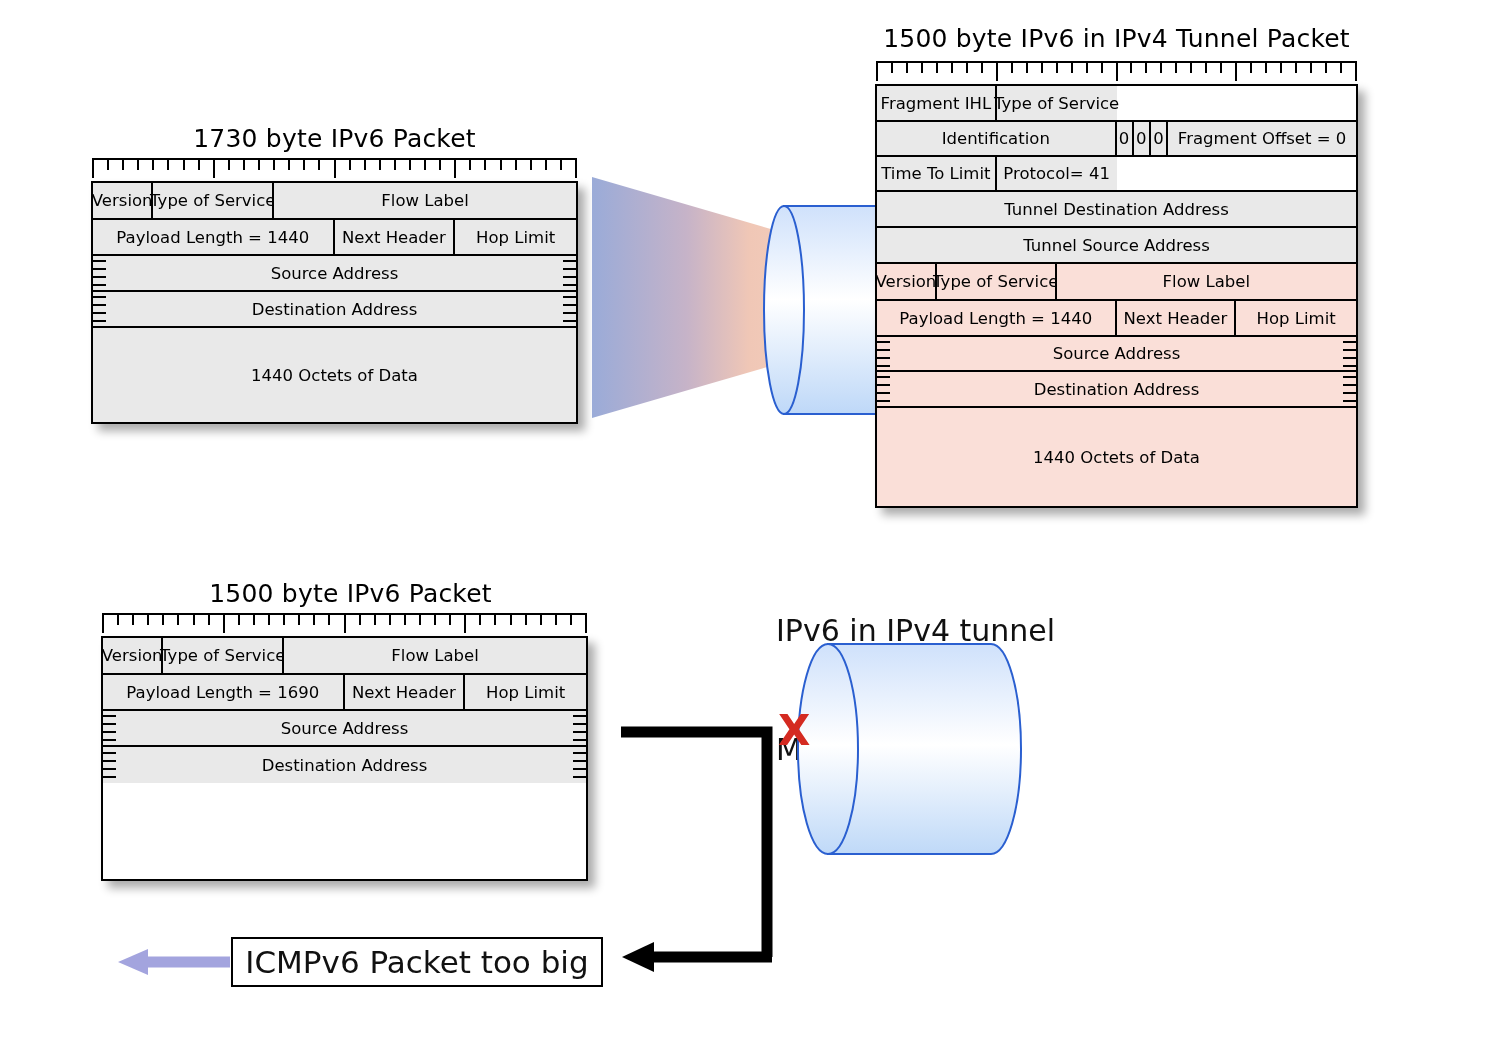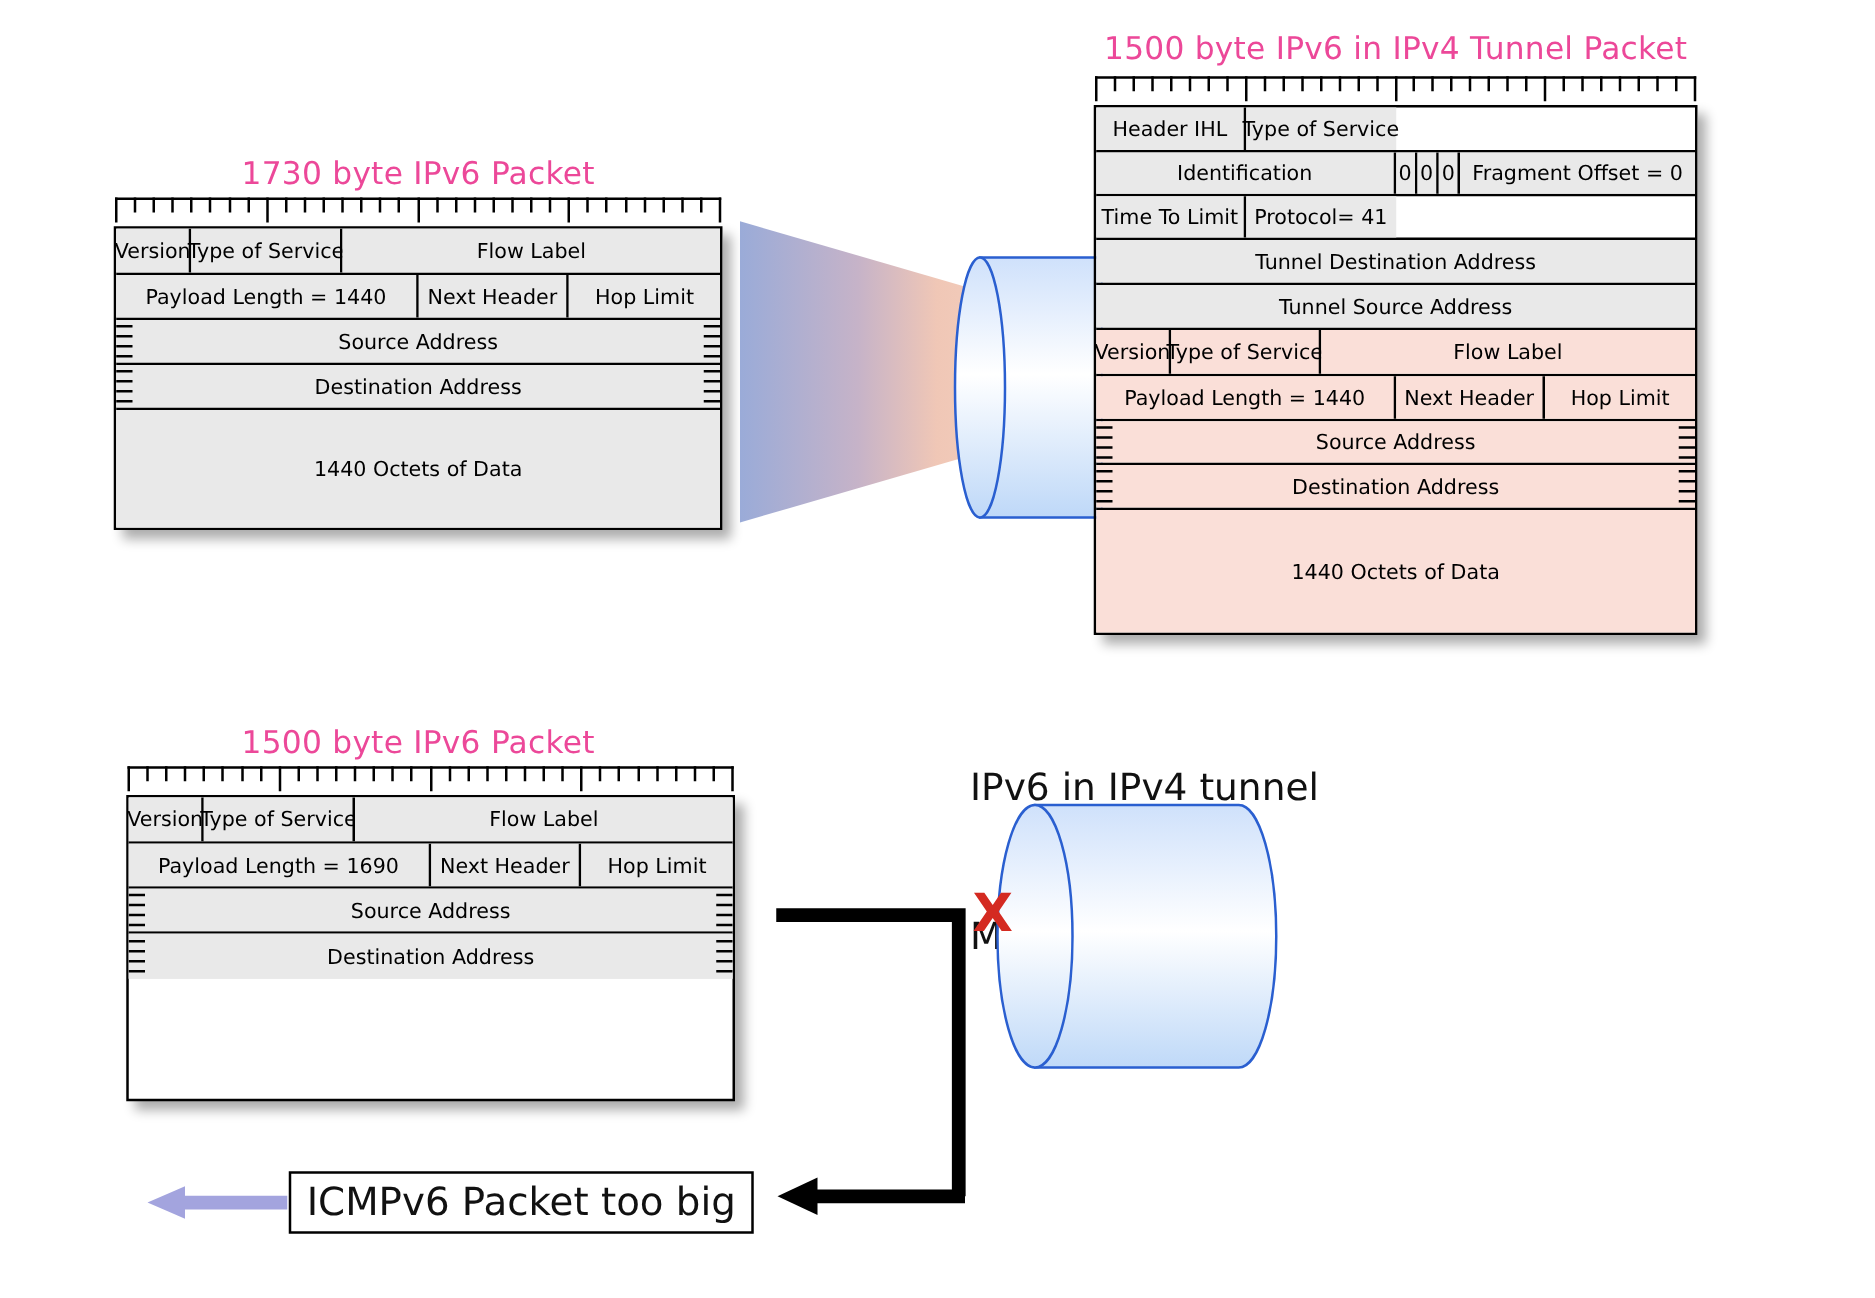--- a/index.html
+++ b/index.html
@@ -3,21 +3,21 @@
 <meta charset="utf-8">
 <style>
   html,body{margin:0;padding:0;background:#ffffff;}
   body{width:1500px;height:1038px;position:relative;overflow:hidden;
        font-family:"DejaVu Sans","Liberation Sans",sans-serif;}
 
   .abs{position:absolute;}
 
   
   .pkt-title{
-    position:absolute;text-align:center;color:#ec4899;
+    position:absolute;text-align:center;color:#000000;
     font-family:"DejaVu Sans","Liberation Sans",sans-serif;
     font-size:25px;font-weight:400;letter-spacing:.2px;white-space:nowrap;
   }
 
   
   .ruler{position:absolute;}
   .ruler .base{position:absolute;left:0;right:0;top:0;height:2px;background:#000;}
   .ruler .tk{position:absolute;top:0;width:2px;background:#000;}
   .ruler .tk.maj{height:20px;}
   .ruler .tk.min{height:12px;}
@@ -188,21 +188,21 @@
     <div class="tk min" style="left: 419.125px;"></div>
     <div class="tk min" style="left: 434.094px;"></div>
     <div class="tk min" style="left: 449.062px;"></div>
     <div class="tk min" style="left: 464.031px;"></div>
     <div class="tk maj" style="left: 479px;"></div>
   </div>
 
 <div class="packet" style="left:875px;top:84px;width:483px;height:424px;">
 
   <div class="row grey" style="height:36px;">
-    <div class="cell" style="width:25%">Header    IHL</div>
+    <div class="cell" style="width:25%">Fragment    IHL</div>
     <div class="cell" style="width:25%">Type of Service</div>
   </div>
   <div class="row grey" style="height:35px;">
     <div class="cell" style="width:50%">Identification</div>
     <div class="cell" style="width:3.6%">0</div>
     <div class="cell" style="width:3.6%">0</div>
     <div class="cell" style="width:3.6%">0</div>
     <div class="cell" style="width:39.2%">Fragment Offset = 0</div>
   </div>
   <div class="row grey" style="height:35px;">
@@ -230,21 +230,21 @@
     <div class="cell jag" style="width:100%">Source Address</div>
   </div>
   <div class="row pink" style="height:36px;">
     <div class="cell jag" style="width:100%">Destination Address</div>
   </div>
   <div class="row pink" style="height:98px;">
     <div class="cell" style="width:100%">1440 Octets of Data</div>
   </div>
 </div>
 
-<div class="pkt-title" style="left:91px;top:579px;width:487px;">1500 byte IPv6 Packet</div>
+<div class="pkt-title" style="left:107px;top:579px;width:487px;">1500 byte IPv6 Packet</div>
 
 <div class="ruler" style="left:102px;top:613px;width:485px;height:22px;">
   <div class="base"></div>
 <div class="tk maj" style="left: 0px;"></div>
     <div class="tk min" style="left: 15.0938px;"></div>
     <div class="tk min" style="left: 30.1875px;"></div>
     <div class="tk min" style="left: 45.2812px;"></div>
     <div class="tk min" style="left: 60.375px;"></div>
     <div class="tk min" style="left: 75.4688px;"></div>
     <div class="tk min" style="left: 90.5625px;"></div>

